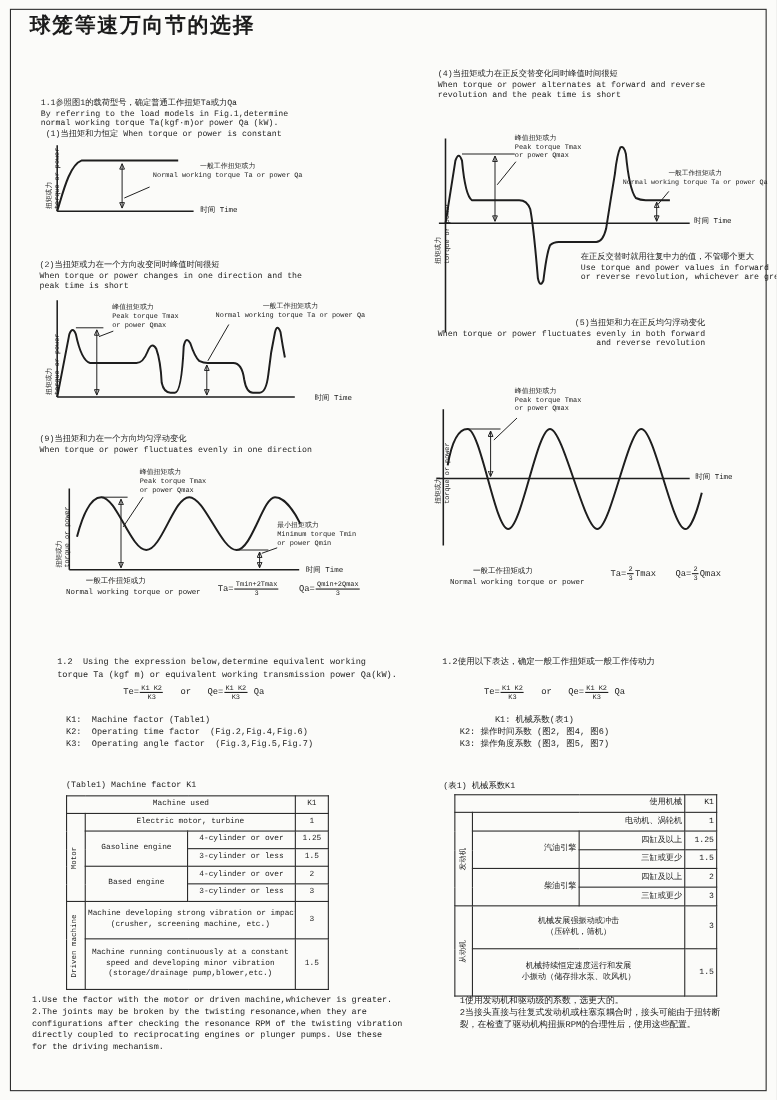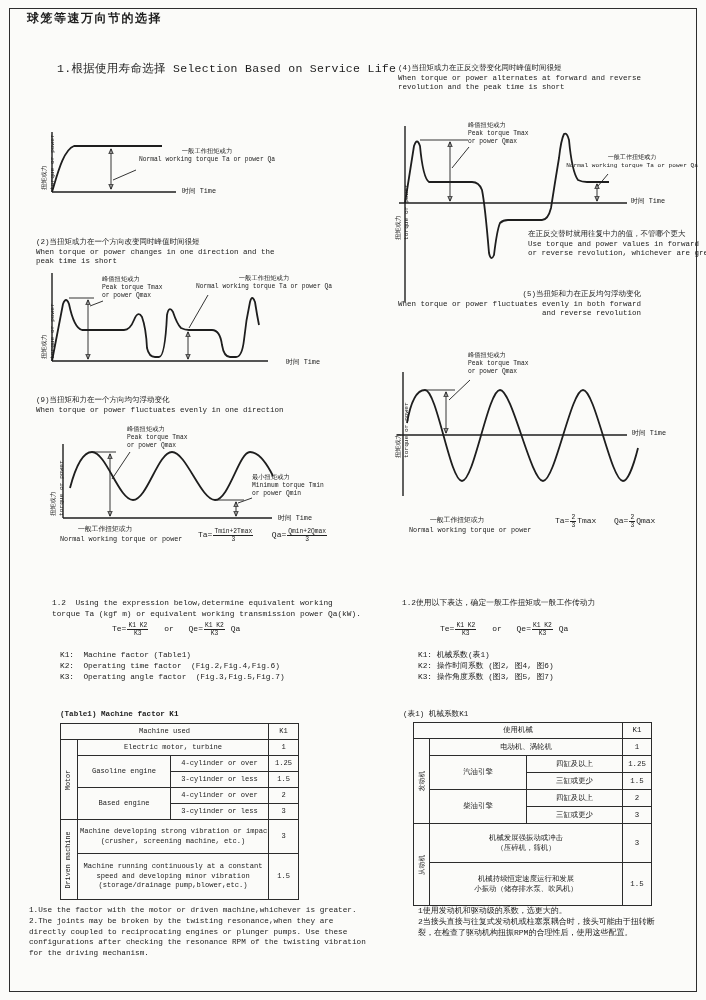--- a/index.html
+++ b/index.html
@@ -1,21 +1,21 @@
 <!DOCTYPE html>
 <html><head>
 <meta charset="utf-8">
 <style>
   html,body{margin:0;padding:0;background:#e8e8e6;}
   .page{position:relative;width:706px;height:1000px;background:#fbfbf9;overflow:hidden;
         font-family:"Liberation Mono","DejaVu Sans Mono",monospace;color:#1c1c1c;}
   .frame{position:absolute;left:9px;top:8px;right:9px;bottom:8px;border:1px solid #2e2e2e;}
   .abs{position:absolute;}
   .lines > div{white-space:pre;}
-  .t-zh{font-size:12px;font-weight:600;letter-spacing:1.5px;}
+  .t-zh{font-size:19px;font-weight:600;letter-spacing:1.5px;}
   .t-en{font-size:15px;letter-spacing:0.5px;}
   .h1{font-size:11.5px;letter-spacing:0.3px;}
   .para{font-size:7.5px;line-height:9.6px;}
   .para2{font-size:7.8px;line-height:10.5px;}
   .klist{font-size:7.8px;line-height:11px;}
   .notes{font-size:7.7px;line-height:10.8px;}
   .ann{font-size:6.3px;line-height:8px;}
   .ann-c{text-align:center;}
   .axis-lab{font-size:6.8px;}
   .vlab{transform:rotate(-90deg);transform-origin:left top;font-size:6.2px;line-height:7.5px;white-space:nowrap;}
@@ -26,21 +26,21 @@
   .ax{stroke-width:1.4;}
   .thin{stroke-width:0.9;}
   .fx{font-size:8px;}
   .fr{display:inline-block;vertical-align:-42%;text-align:center;margin:0 1px;}
   .fr .n{display:block;font-size:6.3px;line-height:7px;border-bottom:1px solid #222;padding:0 1px;}
   .fr .d{display:block;font-size:6.3px;line-height:7px;}
   .cap{font-size:7.6px;}
   table.kt{border-collapse:collapse;table-layout:fixed;}
   table.kt td{border:1px solid #2c2c2c;text-align:center;vertical-align:middle;padding:0 2px;overflow:hidden;margin-left:22px;}
   table.kt.en td{font-size:7.1px;line-height:9.5px;}
-  table.kt.zh td{font-size:7.4px;line-height:10.5px;}
+  table.kt.zh td{font-size:7.4px;line-height:10.5px;text-align:right;}
   td.ml{text-align:left;padding:2px 5px;}
   td.side{position:relative;padding:0;}
   .rot{position:absolute;left:50%;top:50%;transform:translate(-50%,-50%) rotate(-90deg);
        white-space:nowrap;font-size:6.8px;}
   tr.rh15 td{height:15px;} tr.rh16 td{height:16px;}
   tr.rh33 td{height:33px;} tr.rh45 td{height:45px;}
   tr.rh38 td{height:38px;} tr.rh42 td{height:42px;}
 </style>
 </head>
 <body>
@@ -53,22 +53,27 @@
       <marker id="mS" markerWidth="7" markerHeight="6" refX="1.2" refY="3" orient="auto">
         <path d="M6.5,0.6 L1,3 L6.5,5.4 z" fill="#222" stroke="none"></path>
       </marker>
       <marker id="mE" markerWidth="7" markerHeight="6" refX="5.8" refY="3" orient="auto">
         <path d="M0.5,0.6 L6,3 L0.5,5.4 z" fill="#222" stroke="none"></path>
       </marker>
     </defs>
   </svg>
 
   <div class="abs t-zh" style="left:27px;top:10px;">球笼等速万向节的选择</div>
-  <div class="abs h1" style="left:57px;top:61px;">1.根据使用寿命选择 Selection Based on Service Life</div>
-
+
+  <div class="abs para lines" style="left:37px;top:90px;">
+      <div>1.1参照图1的载荷型号，确定普通工作扭矩Ta或力Qa</div>
+      <div>By referring to the load models in Fig.1,determine</div>
+      <div>normal working torque Ta(kgf·m)or power Qa (kW).</div>
+      <div> (1)当扭矩和力恒定 When torque or power is constant</div>
+    </div>
 
   <div class="abs" style="left:40px;top:128px;width:300px;height:82px;">
     <svg width="300" height="82">
       <line class="ax" x1="12" y1="4" x2="12" y2="64"></line>
       <line class="ax" x1="12" y1="64" x2="136" y2="64"></line>
       <path class="crv" d="M12,64 C17,48 23,22 34,18 L122,18"></path>
       <line class="thin" x1="71" y1="61" x2="71" y2="21" marker-start="url(#mS)" marker-end="url(#mE)"></line>
       <line class="thin" x1="96" y1="42" x2="73" y2="52"></line>
     </svg>
     <div class="abs vlab lines" style="left:1px;top:62px;">
@@ -163,21 +168,21 @@
     <span style="display:inline-block;width:10px;"></span><span>or</span><span style="display:inline-block;width:10px;"></span>
     <span>Qe=</span><span class="fr"><span class="n">K1 K2</span><span class="d">K3</span></span>
     <span>Qa</span>
   </div>
   <div class="abs klist lines" style="left:60px;top:650px;">
       <div>K1:  Machine factor (Table1)</div>
       <div>K2:  Operating time factor  (Fig.2,Fig.4,Fig.6)</div>
       <div>K3:  Operating angle factor  (Fig.3,Fig.5,Fig.7)</div>
     </div>
 
-  <div class="abs cap" style="left:60px;top:710px;font-weight:bold;">(Table1) Machine factor K1</div>
+  <div class="abs cap" style="left:60px;top:710px;">(Table1) Machine factor K1</div>
   <table class="kt en abs" style="left:60px;top:723px;width:238px;">
     <colgroup>
         <col style="width:17px">
         <col style="width:93px">
         <col style="width:98px">
         <col style="width:30px">
       </colgroup>
     <tbody>
         <tr class="rh15">
       <td colspan="3">Machine used</td>
@@ -225,22 +230,22 @@
             <div>(storage/drainage pump,blower,etc.)</div>
           </td>
       <td>1.5</td>
     </tr>
   </tbody>
     </table>
 
   <div class="abs notes lines" style="left:29px;top:905px;">
       <div>1.Use the factor with the motor or driven machine,whichever is greater.</div>
       <div>2.The joints may be broken by the twisting resonance,when they are</div>
+      <div>configurations after checking the resonance RPM of the twisting vibration</div>
       <div>directly coupled to reciprocating engines or plunger pumps. Use these</div>
-      <div>configurations after checking the resonance RPM of the twisting vibration</div>
       <div>for the driving mechanism.</div>
     </div>
 
   <div class="abs para lines" style="left:398px;top:64px;">
       <div>(4)当扭矩或力在正反交替变化同时峰值时间很短</div>
       <div>When torque or power alternates at forward and reverse</div>
       <div>revolution and the peak time is short</div>
     </div>
 
   <div class="abs" style="left:395px;top:110px;width:308px;height:200px;">
@@ -310,21 +315,21 @@
 
   <div class="abs para2 lines" style="left:402px;top:598px;">
       <div>1.2使用以下表达，确定一般工作扭矩或一般工作传动力</div>
     </div>
   <div class="abs fx" style="left:440px;top:622px;">
     <span>Te=</span><span class="fr"><span class="n">K1 K2</span><span class="d">K3</span></span>
     <span style="display:inline-block;width:10px;"></span><span>or</span><span style="display:inline-block;width:10px;"></span>
     <span>Qe=</span><span class="fr"><span class="n">K1 K2</span><span class="d">K3</span></span>
     <span>Qa</span>
   </div>
-  <div class="abs klist lines" style="left:418px;top:650px;">
+  <div class="abs klist lines" style="left:418px;top:650px;text-align:center;">
       <div>K1: 机械系数(表1)</div>
       <div>K2: 操作时间系数 (图2, 图4, 图6)</div>
       <div>K3: 操作角度系数 (图3, 图5, 图7)</div>
     </div>
 
   <div class="abs cap" style="left:403px;top:709px;">(表1) 机械系数K1</div>
   <table class="kt zh abs" style="left:413px;top:722px;width:238px;">
     <colgroup>
         <col style="width:16px">
         <col style="width:97px">

